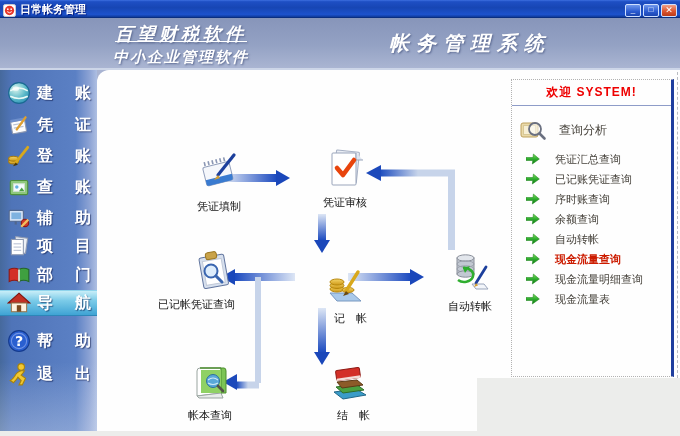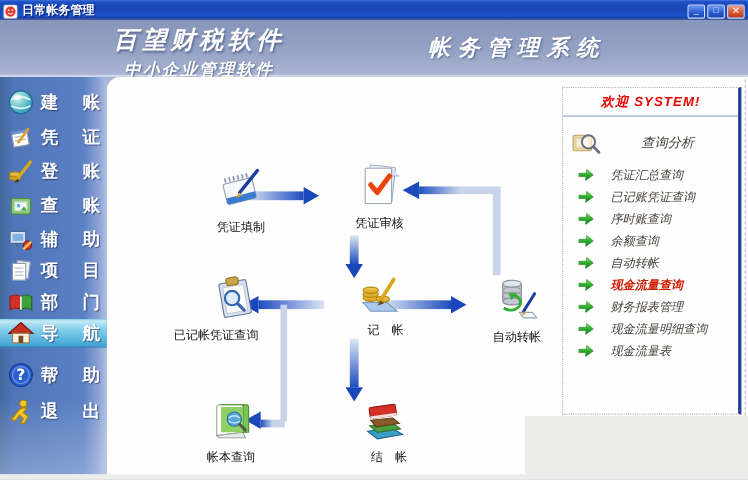--- a/index.html
+++ b/index.html
@@ -19,21 +19,21 @@
     background:linear-gradient(180deg,#6f97ec,#2a5ad0 60%,#1c46b0); }
   .wbtn.close { background:linear-gradient(180deg,#f0a088,#dd5630 55%,#bb3a18); font-size:9px; }
 
   
   .header { position:absolute; left:0; top:18px; width:680px; height:52px;
     background:linear-gradient(180deg,#8795ba 0%,#94a2c4 55%,#aab5d2 100%);
     border-bottom:2px solid #cdd6e8; color:#fff; }
   .brand { position:absolute; left:86px; top:4px; width:190px; text-align:center;
     font-family:"DejaVu Serif","Liberation Serif",serif; font-style:italic; font-weight:bold;
     text-shadow:1px 1px 2px #5a6890; }
-  .brand .l1 { font-size:22px; letter-spacing:4px; }
+  .brand .l1 { font-size:18px; letter-spacing:4px;text-decoration:underline; }
   .brand .l2 { font-size:15px; letter-spacing:2px; margin-top:2px; }
   .systitle { position:absolute; left:380px; top:12px; width:180px; text-align:center;
     font-family:"DejaVu Serif","Liberation Serif",serif; font-style:italic; font-weight:bold;
     font-size:20px; letter-spacing:7px; text-shadow:1px 1px 2px #5a6890; }
 
   
   .content { position:absolute; left:97px; top:70px; width:583px; height:362px;
     background:#fefefe; border-top-left-radius:12px; }
   .gray-br { position:absolute; left:477px; top:378px; width:203px; height:58px; background:#ecedeb; }
   .bottom-strip { position:absolute; left:0; top:431px; width:680px; height:5px; background:#ecedeb; }
@@ -55,24 +55,24 @@
 
   
   .flow-svg { position:absolute; left:97px; top:70px; width:420px; height:330px; }
   .node { position:absolute; width:90px; display:flex; flex-direction:column; align-items:flex-end; cursor:pointer; }
   .node .fico { width:44px; height:44px; }
   .node .nlabel { margin-top:5px; font-size:11px; color:#151515; white-space:nowrap; }
 
   
   .panel { position:absolute; left:511px; top:79px; width:163px; height:298px;
     border-left:1px dotted #b2b2b2; border-top:1px dotted #b2b2b2; border-bottom:1px dotted #b2b2b2;
-    border-right:3px solid #1f3e9e; background:#fefefe;font-style:italic; }
+    border-right:3px solid #1f3e9e; background:#fefefe; }
   .welcome { margin-top:4px; text-align:center; color:#ee0000; font-weight:bold; font-size:12px; letter-spacing:1px; }
   .pdivider { margin-top:4px; border-top:1px solid #8e9cc8; }
-  .analysis { display:flex; align-items:center; margin:13px 0 8px 8px; cursor:pointer;gap:24px; }
+  .analysis { display:flex; align-items:center; margin:13px 0 8px 8px; cursor:pointer; }
   .analysis .aico { width:27px; height:22px; }
   .analysis .albl { margin-left:12px; font-size:12px; color:#45413a; }
   .plist { margin-top:8px; }
   .pitem { height:20px; display:flex; align-items:center; padding-left:14px; cursor:pointer; }
   .pitem .gico { width:15px; height:12px; flex:0 0 auto; }
   .pitem .plbl { margin-left:14px; font-size:11px; color:#45413a; white-space:nowrap; }
   .pitem.hl .plbl { color:#cc1c00; font-weight:bold; }
 </style>
 </head>
 <body>
@@ -205,21 +205,21 @@
         <rect x="10" y="8" width="25" height="31" rx="2" fill="#d7e0ee" stroke="#61759e"></rect>
         <rect x="13" y="12" width="19" height="24" fill="#ffffff" stroke="#c2cad8"></rect>
         <rect x="17" y="4" width="11" height="7" rx="2.5" fill="#c9a34a" stroke="#9a7722"></rect>
       </g>
       <circle cx="20" cy="23" r="6.5" fill="rgba(205,228,250,0.65)" stroke="#3a66b0" stroke-width="2"></circle>
       <line x1="25" y1="28" x2="31" y2="34" stroke="#3a66b0" stroke-width="3" stroke-linecap="round"></line>
     </svg>
     <div class="nlabel">已记帐凭证查询</div>
   </div>
 
-  <div class="node" style="left:277px; top:244px">
+  <div class="node" style="left:277px; top:262px">
     <svg class="fico" viewBox="0 0 44 44">
       <path d="M7,31 L29,31 L38,39 L14,39 Z" fill="#a9c9ea" stroke="#7898c0"></path>
       <ellipse cx="14" cy="27" rx="7" ry="3" fill="url(#gGold)" stroke="#b8880c"></ellipse>
       <ellipse cx="14" cy="23.5" rx="7" ry="3" fill="url(#gGold)" stroke="#b8880c"></ellipse>
       <ellipse cx="14" cy="20" rx="7" ry="3" fill="url(#gGold)" stroke="#b8880c"></ellipse>
       <ellipse cx="25" cy="28" rx="6" ry="2.6" fill="url(#gGold)" stroke="#b8880c"></ellipse>
       <line x1="35" y1="10" x2="23" y2="29" stroke="#d8a81c" stroke-width="3.4" stroke-linecap="round"></line>
       <polygon points="23,29 20,34 26,32" fill="#6b4a10"></polygon>
     </svg>
     <div class="nlabel">记　帐</div>
@@ -448,26 +448,20 @@
       <div class="pitem hl">
         <svg class="gico" viewBox="0 0 14 12">
             <polygon points="0,4.5 7,4.5 7,1 13.5,6 7,11 7,7.5 0,7.5" fill="url(#gGreen)" stroke="#157f15" stroke-width="0.5" transform="skewX(-6)"></polygon>
           </svg>
         <span class="plbl">现金流量查询</span>
       </div>
       <div class="pitem">
         <svg class="gico" viewBox="0 0 14 12">
             <polygon points="0,4.5 7,4.5 7,1 13.5,6 7,11 7,7.5 0,7.5" fill="url(#gGreen)" stroke="#157f15" stroke-width="0.5" transform="skewX(-6)"></polygon>
           </svg>
-        <span class="plbl">财务报表管理</span>
-      </div>
-      <div class="pitem">
-        <svg class="gico" viewBox="0 0 14 12">
-            <polygon points="0,4.5 7,4.5 7,1 13.5,6 7,11 7,7.5 0,7.5" fill="url(#gGreen)" stroke="#157f15" stroke-width="0.5" transform="skewX(-6)"></polygon>
-          </svg>
         <span class="plbl">现金流量明细查询</span>
       </div>
       <div class="pitem">
         <svg class="gico" viewBox="0 0 14 12">
             <polygon points="0,4.5 7,4.5 7,1 13.5,6 7,11 7,7.5 0,7.5" fill="url(#gGreen)" stroke="#157f15" stroke-width="0.5" transform="skewX(-6)"></polygon>
           </svg>
         <span class="plbl">现金流量表</span>
       </div>
     </div>
   </div>

